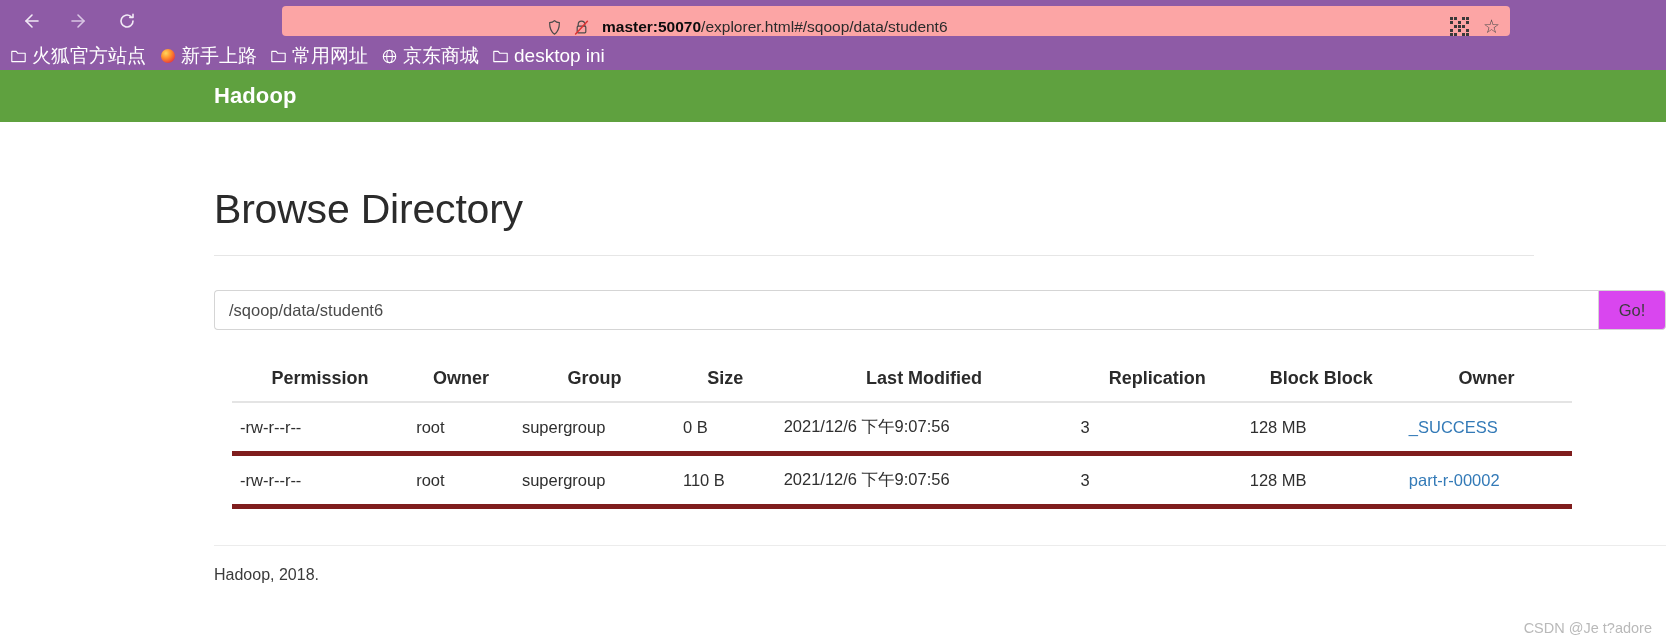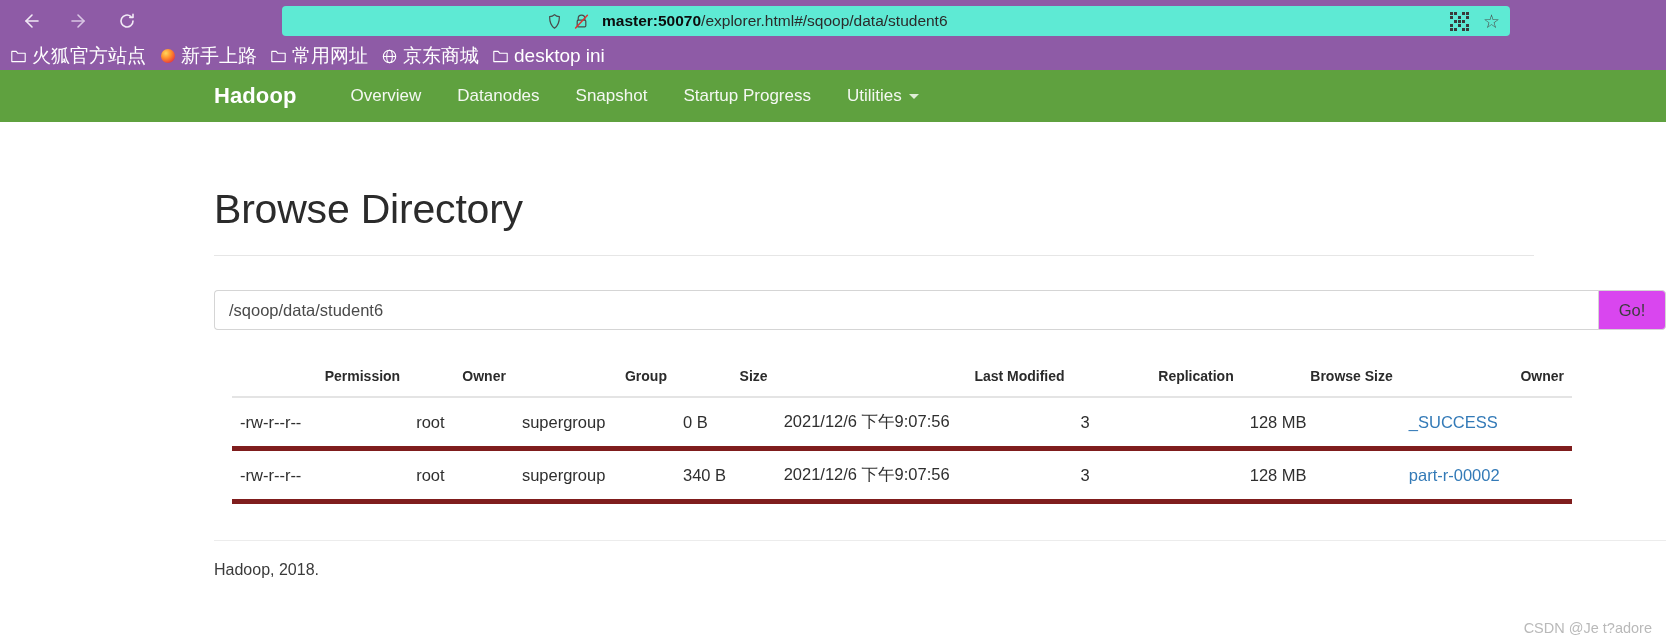--- a/index.html
+++ b/index.html
@@ -36,24 +36,24 @@
 
   .urlbar-wrap {
     flex: 1;
     display: flex;
     justify-content: center;
     padding: 0 10px;
   }
   .urlbar {
     width: 1228px;
     height: 30px;
-    background: #5eead4;
+    background: #fca5a5;
     border-radius: 4px;
     display: flex;
-    align-items: center;
+    align-items: flex-end;
     padding: 0 8px;
     position: relative;
   }
   .urlbar .shield-icon { margin-left: 256px; margin-right: 10px; display:flex; align-items:center; }
   .urlbar .perm-icon { margin-right: 12px; display:flex; align-items:center; }
   .url-text {
     font-size: 15.5px;
     color: #0c0c0d;
     font-family: "Liberation Sans", sans-serif;
     white-space: nowrap;
@@ -194,22 +194,22 @@
     align-items: center;
     justify-content: center;
   }
 
   table.files {
     width: 1340px;
     border-collapse: collapse;
     margin-left: 18px;
   }
   table.files th {
-    text-align: right;
-    font-size: 14px;
+    text-align: center;
+    font-size: 18px;
     font-weight: 700;
     color: #2b2b2b;
     padding: 4px 8px 12px 8px;
     border-bottom: 2px solid #e4e4e4;
     white-space: nowrap;
   }
   table.files td {
     font-size: 16.5px;
     color: #2f2f2f;
     padding: 13px 8px;
@@ -369,30 +369,20 @@
               <path d="M0.8 3.2 V11.6 H14.2 V3.2 H6.6 L5.2 1.4 H0.8 Z" fill="none" stroke="#ffffff" stroke-width="1.1" stroke-linejoin="round"></path>
             </svg>
         </span>
         <span>desktop ini</span>
       </div>
     </div>
   </div>
 
   <div class="hadoop-nav">
     <div class="brand">Hadoop</div>
-    <div class="nav-links">
-      <div class="nav-link">Overview</div>
-      <div class="nav-link">Datanodes</div>
-      <div class="nav-link">Snapshot</div>
-      <div class="nav-link">Startup Progress</div>
-      <div class="nav-link has-caret">
-        <span>Utilities</span>
-        <span class="caret"></span>
-      </div>
-    </div>
   </div>
 
   <div class="page">
     <div class="container">
       <div class="page-title">Browse Directory</div>
       <div class="title-rule"></div>
 
       <div class="path-row">
         <input class="path-input" type="text" value="/sqoop/data/student6" style="">
         <button class="go-btn">Go!</button>
@@ -400,42 +390,42 @@
 
       <table class="files">
         <thead>
           <tr>
             <th class="col-perm">Permission</th>
             <th class="col-owner">Owner</th>
             <th class="col-group">Group</th>
             <th class="col-size">Size</th>
             <th class="col-mod">Last Modified</th>
             <th class="col-repl">Replication</th>
-            <th class="col-block">Browse Size</th>
+            <th class="col-block">Block Block</th>
             <th class="col-name">Owner</th>
           </tr>
         </thead>
         <tbody>
           <tr>
             <td>-rw-r--r--</td>
             <td>root</td>
             <td>supergroup</td>
             <td>0 B</td>
             <td>2021/12/6 下午9:07:56</td>
             <td>3</td>
             <td>128 MB</td>
             <td class="name">
               <a>_SUCCESS</a>
             </td>
           </tr>
           <tr>
             <td>-rw-r--r--</td>
             <td>root</td>
             <td>supergroup</td>
-            <td>340 B</td>
+            <td>110 B</td>
             <td>2021/12/6 下午9:07:56</td>
             <td>3</td>
             <td>128 MB</td>
             <td class="name">
               <a>part-r-00002</a>
             </td>
           </tr>
         </tbody>
       </table>
 

